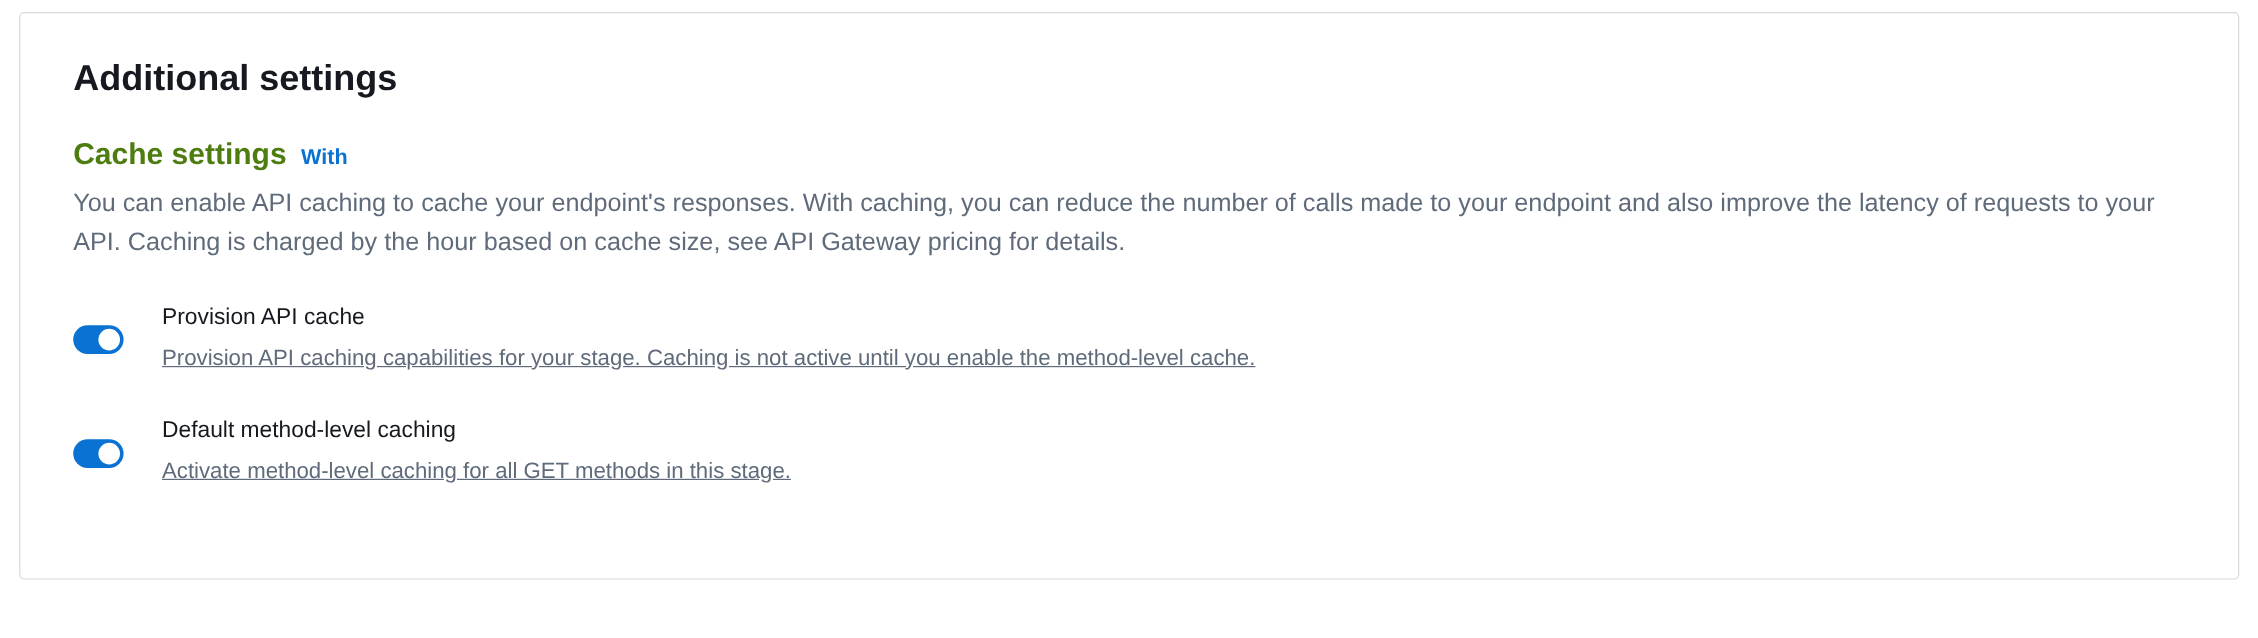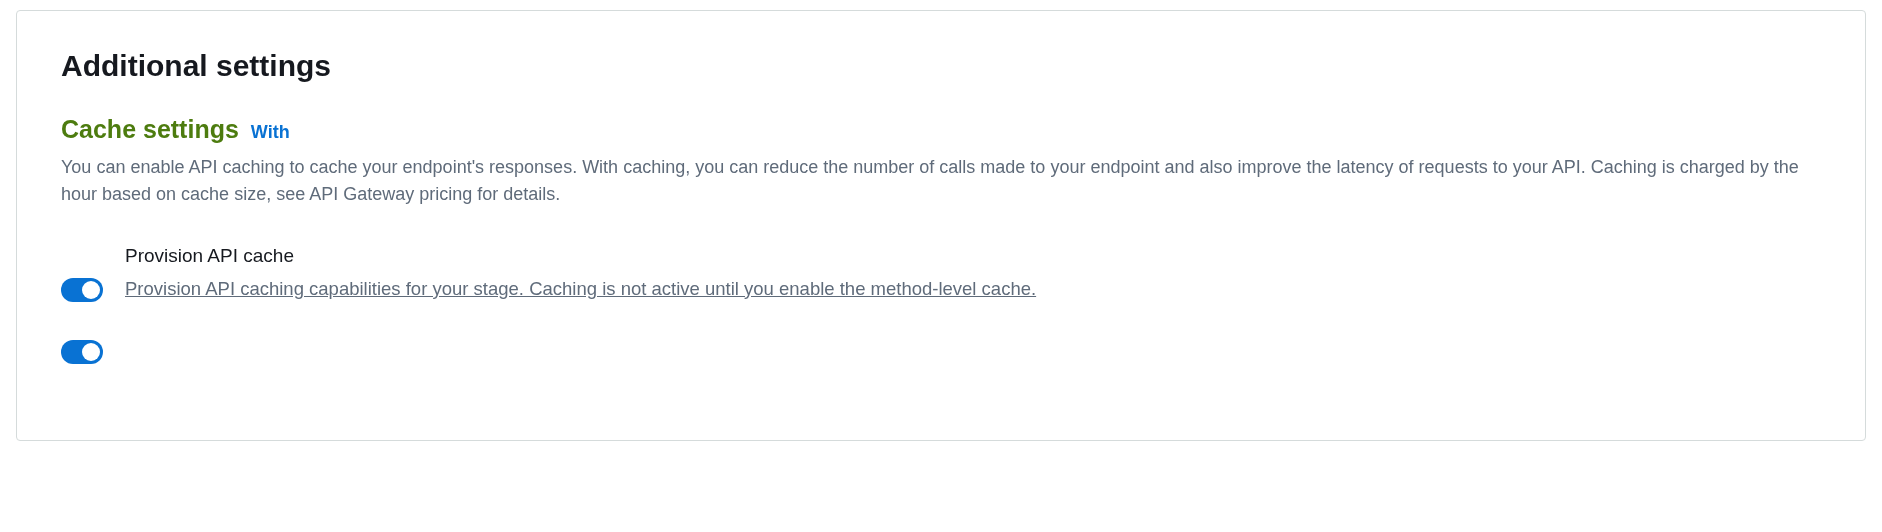--- a/index.html
+++ b/index.html
@@ -37,30 +37,30 @@
       color: #4d7c0f;
     }
     .info-link {
       font-size: 18px;
       font-weight: 700;
       color: #0972d3;
       cursor: pointer;
       text-decoration: none;
     }
     .section-description {
-      font-size: 18px;
+      font-size: 21px;
       color: #5f6b7a;
       line-height: 1.5;
       margin-bottom: 36px;
       max-width: 1780px;
     }
     .toggle-row {
       display: flex;
-      align-items: flex-end;
-      gap: 22px;
+      align-items: center;
+      gap: 32px;
       margin-bottom: 36px;
     }
     .toggle-switch {
       flex-shrink: 0;
       width: 42px;
       height: 24px;
       background: #0972d3;
       border-radius: 12px;
       position: relative;
       cursor: pointer;
@@ -114,14 +114,18 @@
     <div class="toggle-content">
       <div class="toggle-label">Provision API cache</div>
       <div class="toggle-description">Provision API caching capabilities for your stage. Caching is not active until you enable the method-level cache.</div>
     </div>
   </div>
 
   <div class="toggle-row">
     <div class="toggle-switch">
       <div class="toggle-knob"></div>
     </div>
+    <div class="toggle-content">
+      <div class="toggle-label">Default method-level caching</div>
+      <div class="toggle-description">Activate method-level caching for all GET methods in this stage.</div>
+    </div>
   </div>
 </div>
 
 </body></html>

